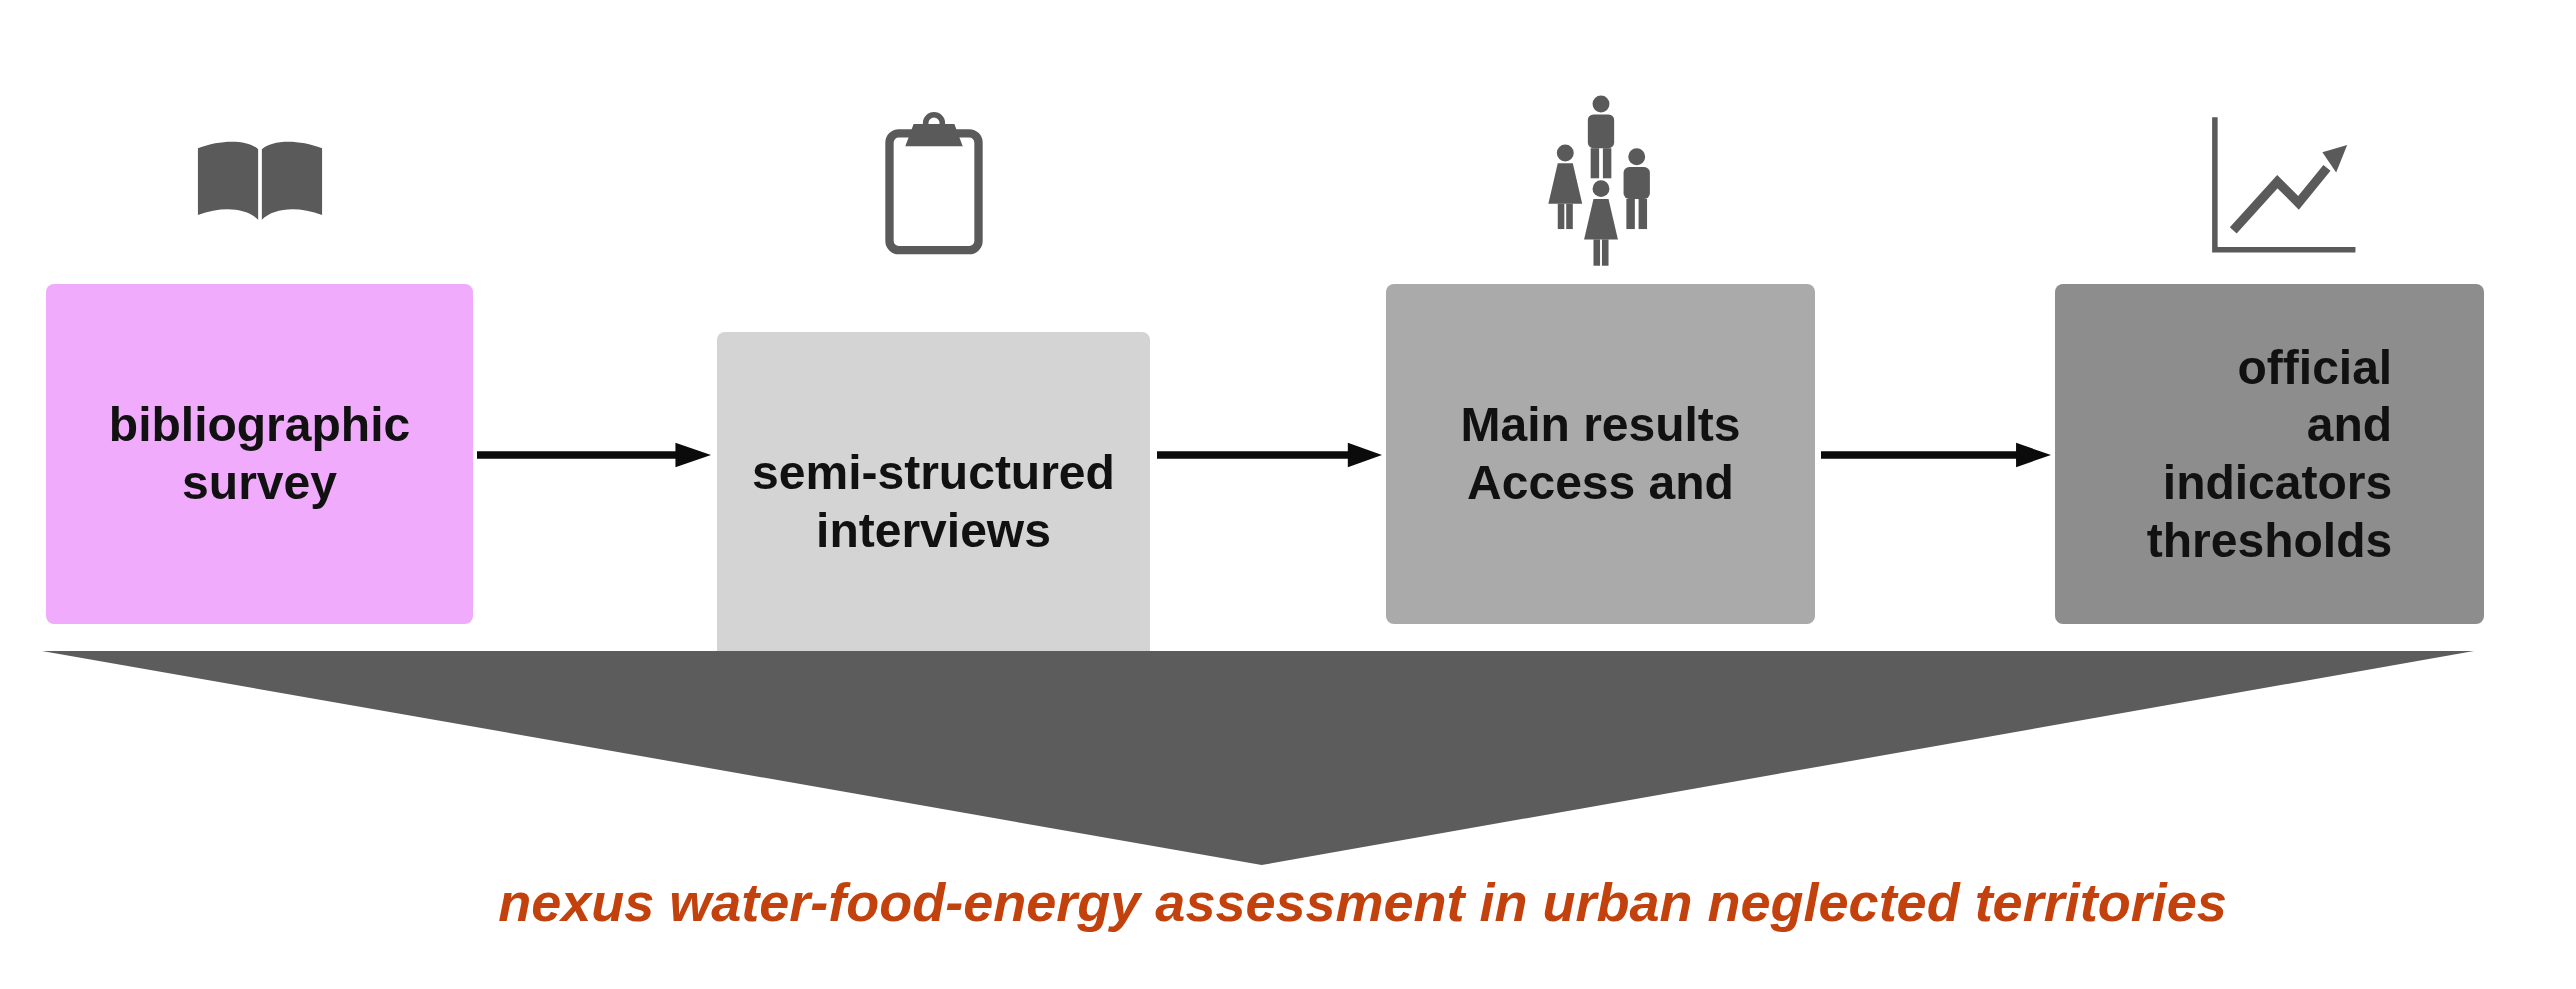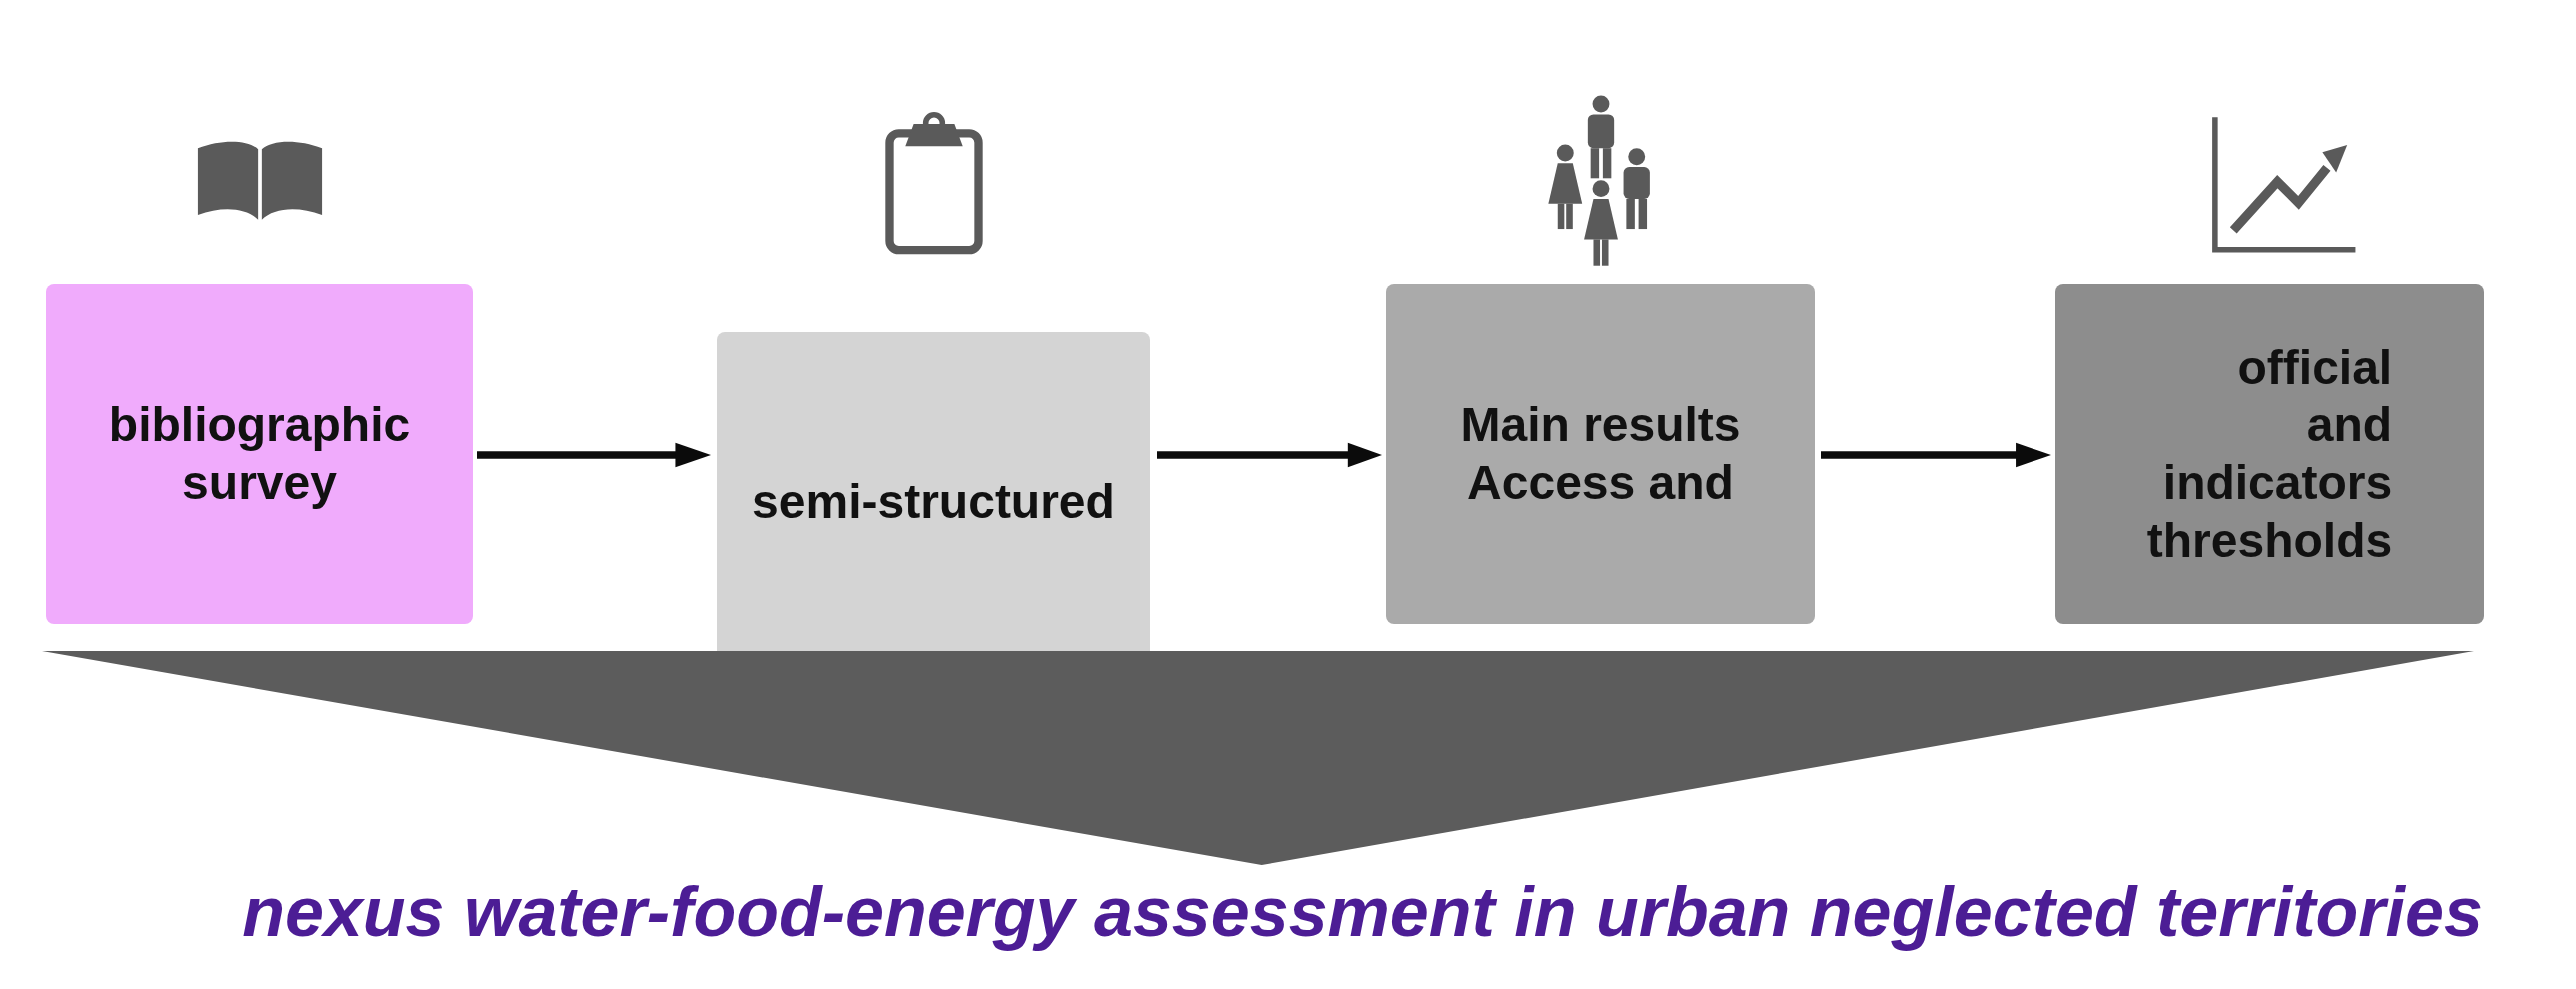--- a/index.html
+++ b/index.html
@@ -48,22 +48,22 @@
   .arrow2 { left: 1157px; width: 225px; }
   .arrow3 { left: 1821px; width: 230px; }
 
   .funnel { position: absolute; left: 42px; top: 651px; width: 2432px; height: 214px; }
   .funnel svg { display: block; width: 100%; height: 100%; }
 
   .caption {
     position: absolute; top: 870px; left: 149px; right: 0;
     text-align: center;
     font-weight: bold; font-style: italic;
-    font-size: 70px; line-height: 1.2;
-    color: #4c1d95;
+    font-size: 54px; line-height: 1.2;
+    color: #c2410c;
   }
 </style>
 </head>
 <body>
 
 <div class="canvas">
 
   <div class="col col1">
     <div class="icon icon-book" style="color: rgb(90, 90, 90);">
       <svg viewBox="0 0 150 100" aria-hidden="true">
@@ -90,20 +90,21 @@
     <div class="icon icon-clipboard" style="color: rgb(90, 90, 90);">
       <svg viewBox="0 0 110 160" aria-hidden="true">
         <rect x="7" y="27" width="96" height="126" rx="10" fill="#ffffff" stroke="currentColor" stroke-width="9"></rect>
         <circle cx="55" cy="16" r="9" fill="#ffffff" stroke="currentColor" stroke-width="6"></circle>
         <polygon fill="currentColor" points="33,17 77,17 86,41 24,41"></polygon>
       </svg>
     </div>
     <div class="step-box" style="background-color: rgb(212, 212, 212); margin-top: 48px;">
       <div class="step-label">
         <span class="line">semi-structured</span>
+        <span class="line">interviews</span>
       </div>
     </div>
   </div>
 
   <div class="arrow arrow2" style="color: rgb(11, 11, 11);">
     <svg viewBox="0 0 250 32" preserveAspectRatio="none" aria-hidden="true">
       <line x1="0" y1="16" x2="218" y2="16" stroke="currentColor" stroke-width="8"></line>
       <polygon fill="currentColor" points="212,3 250,16 212,29"></polygon>
     </svg>
   </div>

